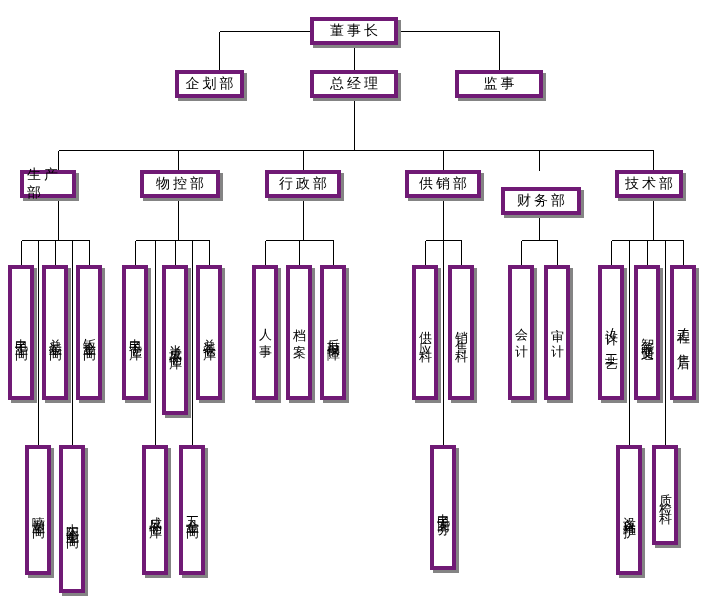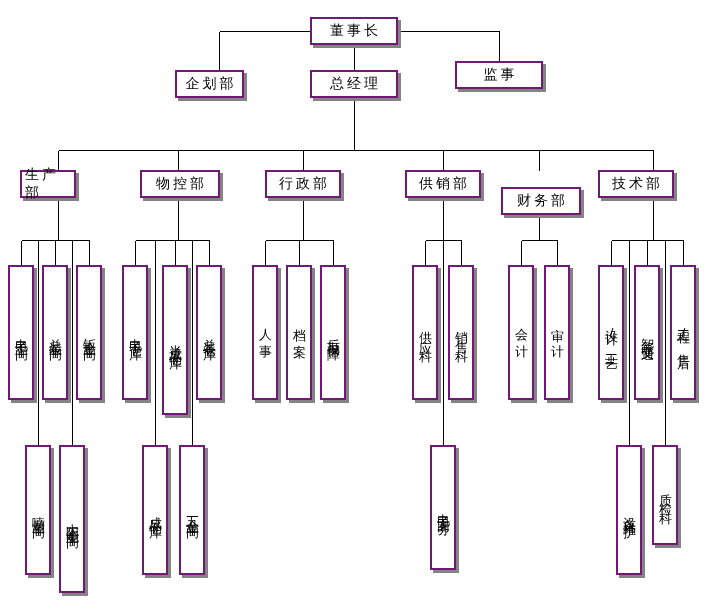--- a/index.html
+++ b/index.html
@@ -1,20 +1,20 @@
 <!DOCTYPE html>
 <html><head>
 <meta charset="utf-8">
 <style>
   html,body{margin:0;padding:0;background:#fff;}
   body{font-family:"Liberation Sans","DejaVu Sans",sans-serif;}
   #canvas{position:relative;width:710px;height:613px;background:#fff;overflow:hidden;}
   #wires{position:absolute;left:0;top:0;pointer-events:none;}
   .box{
-    position:absolute;background:#fff;border:2px solid #701a75;
+    position:absolute;background:#fff;border:4px solid #701a75;
     box-shadow:3px 3px 0 #848484;color:#000;box-sizing:border-box;
     display:flex;align-items:center;justify-content:center;
   }
   .hbox{height:28px;font-size:14px;letter-spacing:3px;padding-left:3px;}
   .vbox{width:26px;font-size:13px;writing-mode:vertical-rl;text-orientation:upright;
         letter-spacing:3px;padding-top:3px;}
   .sp2{letter-spacing:16px;}
   .sp3{letter-spacing:9px;}
 </style>
 </head>
@@ -78,28 +78,28 @@
       <line x1="443" y1="240" x2="443" y2="445"></line>
       <line x1="629" y1="240" x2="629" y2="445"></line>
       <line x1="665" y1="240" x2="665" y2="445"></line>
     </g>
   </svg>
 
   <div class="box hbox" style="left:310px;top:17px;width:88px">董事长</div>
 
   <div class="box hbox" style="left:175px;top:70px;width:69px">企划部</div>
   <div class="box hbox" style="left:310px;top:70px;width:88px">总经理</div>
-  <div class="box hbox" style="left:455px;top:61px;width:88px">监事</div>
+  <div class="box hbox" style="left:455px;top:70px;width:88px">监事</div>
 
   <div class="box hbox" style="left:20px;top:170px;width:56px">生产部</div>
   <div class="box hbox" style="left:140px;top:170px;width:80px">物控部</div>
   <div class="box hbox" style="left:265px;top:170px;width:76px">行政部</div>
   <div class="box hbox" style="left:405px;top:170px;width:76px">供销部</div>
   <div class="box hbox" style="left:501px;top:187px;width:80px">财务部</div>
-  <div class="box hbox" style="left:598px;top:170px;width:76px">技术部</div>
+  <div class="box hbox" style="left:615px;top:170px;width:68px">技术部</div>
 
   <div class="box vbox" style="left:8px;top:265px;height:135px">电子车间</div>
   <div class="box vbox" style="left:42px;top:265px;height:135px">总装车间</div>
   <div class="box vbox" style="left:76px;top:265px;height:135px">钣金车间</div>
   <div class="box vbox" style="left:25px;top:445px;height:130px">喷塑车间</div>
   <div class="box vbox" style="left:59px;top:445px;height:148px">太阳能车间</div>
 
   <div class="box vbox" style="left:122px;top:265px;height:135px">电子仓库</div>
   <div class="box vbox" style="left:162px;top:265px;height:150px">半成品仓库</div>
   <div class="box vbox" style="left:196px;top:265px;height:135px">总装仓库</div>

